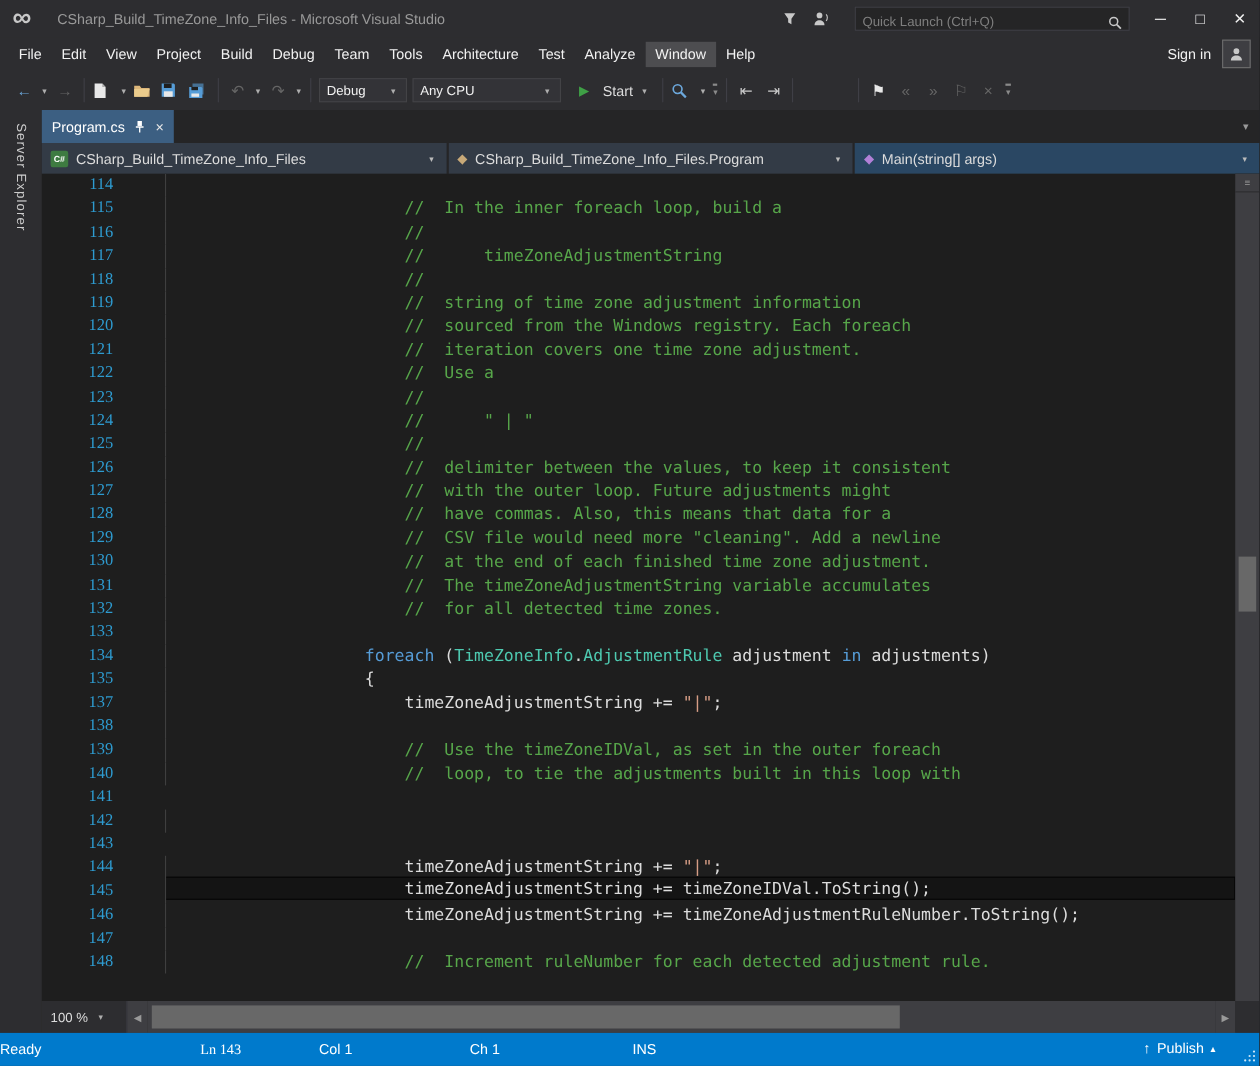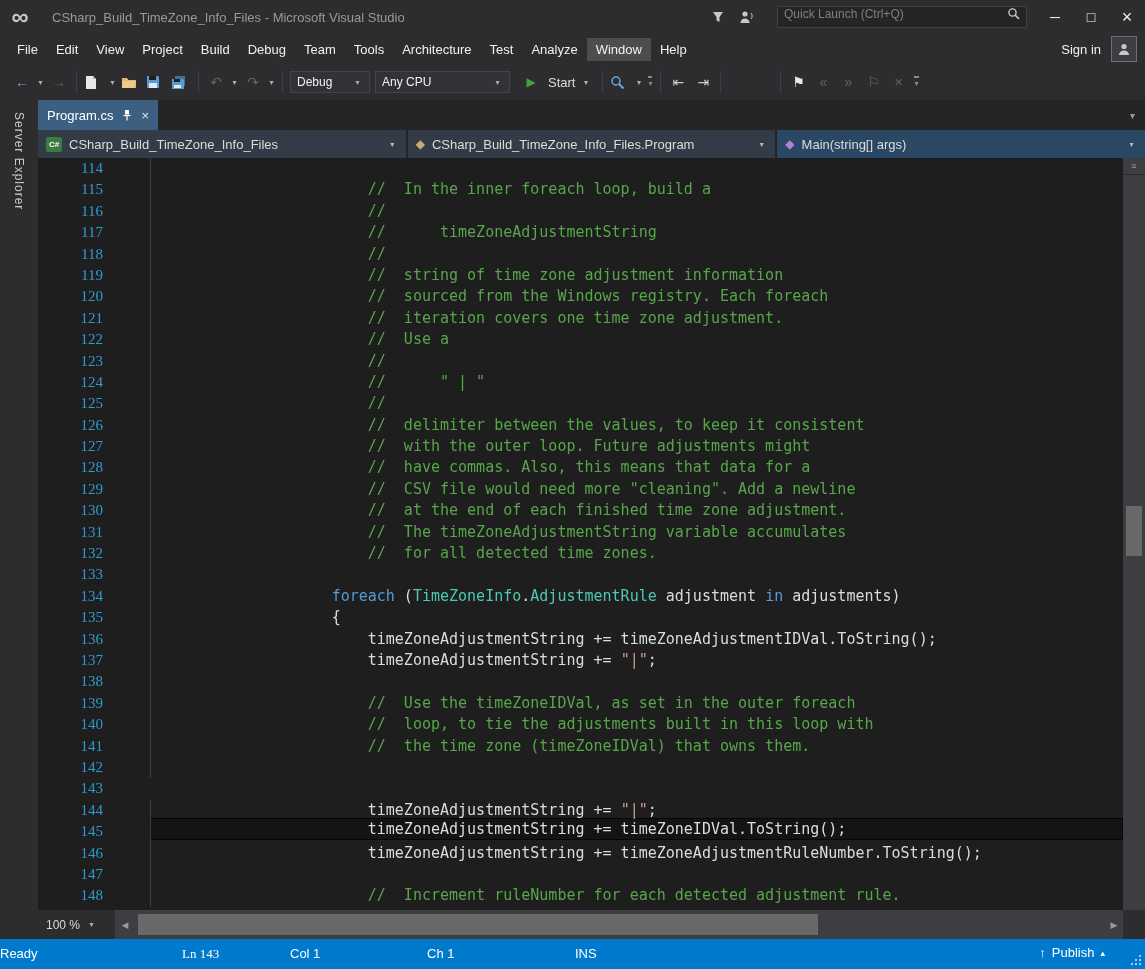--- a/index.html
+++ b/index.html
@@ -2,21 +2,21 @@
 <html><head>
 <meta charset="utf-8">
 <style>
   html,body{margin:0;padding:0;width:1145px;height:969px;overflow:hidden;}
   body{background:#2D2D30;font-family:"Liberation Sans",sans-serif;color:#DCDCDC;font-size:13px;}
   .titlebar{height:34px;display:flex;align-items:center;background:#2D2D30;}
   .vslogo{width:40px;text-align:center;font-size:24px;font-weight:bold;color:#C8C8C8;line-height:34px;}
   .title-text{color:#999999;font-size:13px;margin-left:12px;white-space:nowrap;}
   .tb-spacer{flex:1;}
   .tb-ico{width:28px;text-align:center;color:#C8C8C8;}
-  .quick-launch{width:236px;height:20px;background:#252526;border:1px solid #3F3F46;display:flex;align-items:flex-start;padding:0 6px;margin:0 10px;}
+  .quick-launch{width:236px;height:20px;background:#252526;border:1px solid #3F3F46;display:flex;align-items:flex-end;padding:0 6px;margin:0 10px;}
   .ql-text{color:#7F7F7F;font-size:12px;flex:1;}
   .win-btns{display:flex;}
   .win-btn{width:36px;height:28px;display:flex;align-items:center;justify-content:center;color:#F1F1F1;font-size:14px;}
   .menubar{height:30px;display:flex;align-items:center;padding-left:8px;color:#F1F1F1;gap:29px;}
   .menu-item{padding:4px 9px;cursor:default;}
   .menu-item.active{background:#4D4D50;}
   .signin{margin-left:auto;display:flex;align-items:center;gap:10px;padding-right:8px;}
   .avatar-box{width:24px;height:24px;border:1px solid #6E6E6E;display:flex;align-items:center;justify-content:center;background:#3E3E42;}
   .toolbar{height:36px;display:flex;align-items:center;padding-left:10px;gap:1px;}
   .ticon{min-width:20px;text-align:center;font-size:14px;color:#C8C8C8;padding:0 2px;}
@@ -355,25 +355,20 @@
             <span class="ln">134</span>
             <span class="mg"></span>
             <pre class="code">                    <span class="k">foreach</span><span class="p"> (</span><span class="t">TimeZoneInfo</span><span class="p">.</span><span class="t">AdjustmentRule</span><span class="p"> adjustment </span><span class="k">in</span><span class="p"> adjustments)</span></pre>
           </div>
           <div class="row">
             <span class="ln">135</span>
             <span class="mg"></span>
             <pre class="code">                    <span class="p">{</span></pre>
           </div>
           <div class="row">
-            <span class="ln">136</span>
-            <span class="mg"></span>
-            <pre class="code">                        <span class="p">timeZoneAdjustmentString += timeZoneAdjustmentIDVal.ToString();</span></pre>
-          </div>
-          <div class="row">
             <span class="ln">137</span>
             <span class="mg"></span>
             <pre class="code">                        <span class="p">timeZoneAdjustmentString += </span><span class="s">"|"</span><span class="p">;</span></pre>
           </div>
           <div class="row">
             <span class="ln">138</span>
             <span class="mg"></span>
             <pre class="code"></pre>
           </div>
           <div class="row">
@@ -382,21 +377,20 @@
             <pre class="code">                        <span class="c">//  Use the timeZoneIDVal, as set in the outer foreach</span></pre>
           </div>
           <div class="row">
             <span class="ln">140</span>
             <span class="mg"></span>
             <pre class="code">                        <span class="c">//  loop, to tie the adjustments built in this loop with</span></pre>
           </div>
           <div class="row">
             <span class="ln">141</span>
             <span class="mg"></span>
-            <pre class="code">                        <span class="c">//  the time zone (timeZoneIDVal) that owns them.</span></pre>
           </div>
           <div class="row">
             <span class="ln">142</span>
             <span class="mg"></span>
             <pre class="code"></pre>
           </div>
           <div class="row current">
             <span class="ln">143</span>
             <span class="mg"></span>
             <pre class="code">                        <span class="p">timeZoneAdjustmentString += timeZoneIDVal.ToString();</span></pre>

